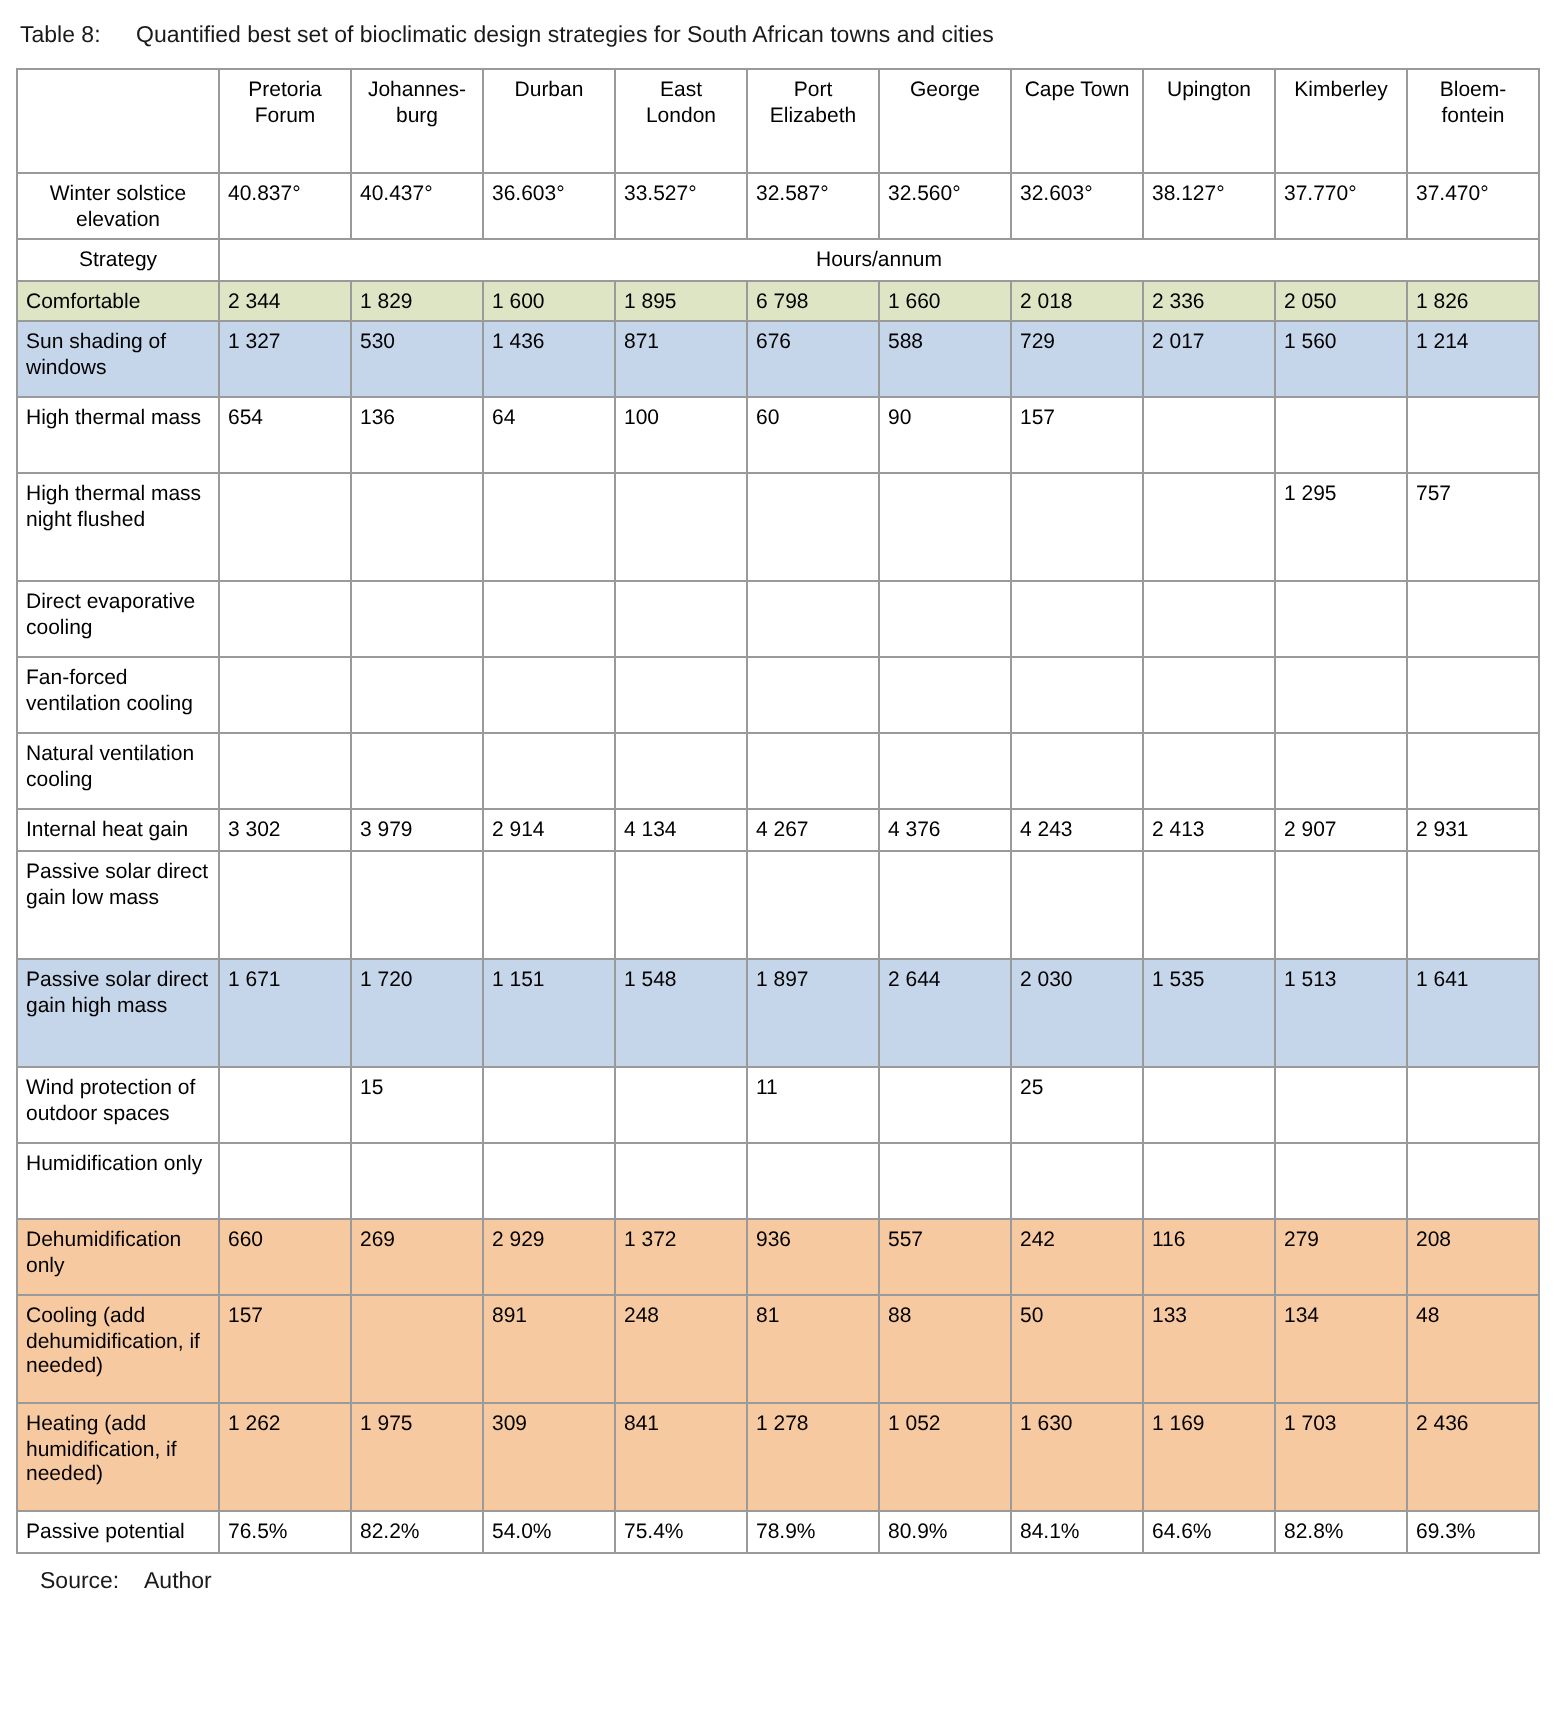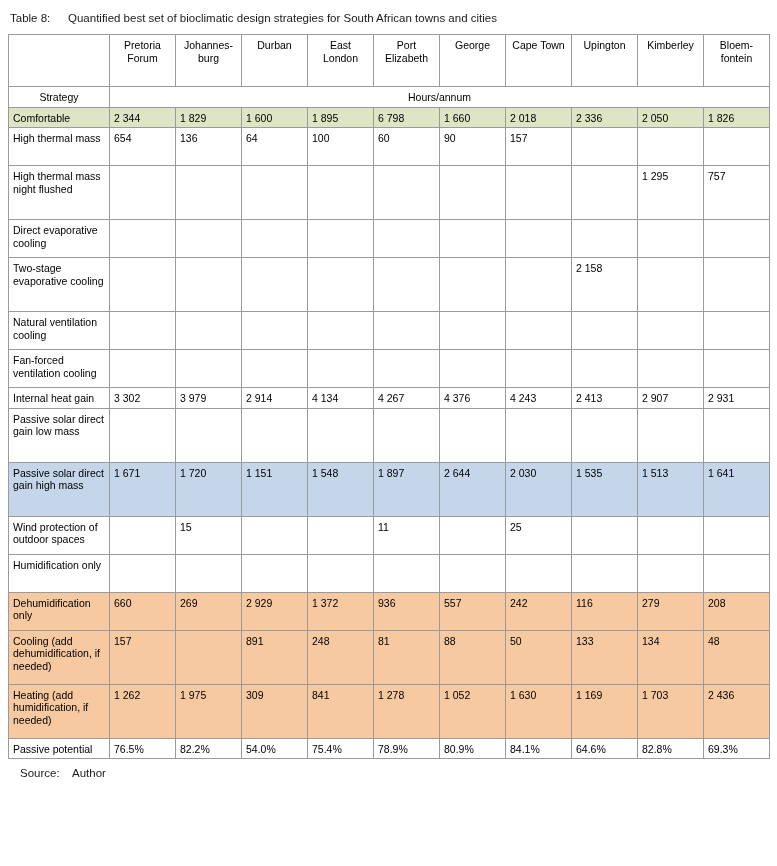--- a/index.html
+++ b/index.html
@@ -128,40 +128,66 @@
         <th class="city-head">Durban</th>
         <th class="city-head">East London</th>
         <th class="city-head">Port Elizabeth</th>
         <th class="city-head">George</th>
         <th class="city-head">Cape Town</th>
         <th class="city-head">Upington</th>
         <th class="city-head">Kimberley</th>
         <th class="city-head">Bloem-fontein</th>
       </tr>
       <tr>
+        <td class="rowhead-grey">Winter solstice elevation</td>
+        <td class="val-grey">40.837°</td>
+        <td class="val-grey">40.437°</td>
+        <td class="val-grey">36.603°</td>
+        <td class="val-grey">33.527°</td>
+        <td class="val-grey">32.587°</td>
+        <td class="val-grey">32.560°</td>
+        <td class="val-grey">32.603°</td>
+        <td class="val-grey">38.127°</td>
+        <td class="val-grey">37.770°</td>
+        <td class="val-grey">37.470°</td>
+      </tr>
+      <tr>
         <td class="rowhead-grey">Strategy</td>
         <td class="hours-span" colspan="10">Hours/annum</td>
       </tr>
     </thead>
     <tbody>
 
       <tr class="r-normal">
         <td class="label bg-green">Comfortable</td>
         <td class="bg-green">2 344</td>
         <td class="bg-green">1 829</td>
         <td class="bg-green">1 600</td>
         <td class="bg-green">1 895</td>
         <td class="bg-green">6 798</td>
         <td class="bg-green">1 660</td>
         <td class="bg-green">2 018</td>
         <td class="bg-green">2 336</td>
         <td class="bg-green">2 050</td>
         <td class="bg-green">1 826</td>
       </tr>
 
+      <tr class="r-tall">
+        <td class="label bg-blue">Sun shading of windows</td>
+        <td class="bg-blue">1 327</td>
+        <td class="bg-blue">530</td>
+        <td class="bg-blue">1 436</td>
+        <td class="bg-blue">871</td>
+        <td class="bg-blue">676</td>
+        <td class="bg-blue">588</td>
+        <td class="bg-blue">729</td>
+        <td class="bg-blue">2 017</td>
+        <td class="bg-blue">1 560</td>
+        <td class="bg-blue">1 214</td>
+      </tr>
 
       <tr class="r-tall">
         <td class="label bg-white">High thermal mass</td>
         <td class="bg-white">654</td>
         <td class="bg-white">136</td>
         <td class="bg-white">64</td>
         <td class="bg-white">100</td>
         <td class="bg-white">60</td>
         <td class="bg-white">90</td>
         <td class="bg-white">157</td>
@@ -191,50 +217,37 @@
         <td class="bg-white"></td>
         <td class="bg-white"></td>
         <td class="bg-white"></td>
         <td class="bg-white"></td>
         <td class="bg-white"></td>
         <td class="bg-white"></td>
         <td class="bg-white"></td>
         <td class="bg-white"></td>
       </tr>
 
-      <tr class="r-xtall">
-        <td class="label bg-white">Two-stage evaporative cooling</td>
-        <td class="bg-white"></td>
-        <td class="bg-white"></td>
-        <td class="bg-white"></td>
-        <td class="bg-white"></td>
-        <td class="bg-white"></td>
-        <td class="bg-white"></td>
-        <td class="bg-white"></td>
-        <td class="bg-white">2 158</td>
+
+      <tr class="r-tall">
+        <td class="label bg-white">Fan-forced ventilation cooling</td>
+        <td class="bg-white"></td>
+        <td class="bg-white"></td>
+        <td class="bg-white"></td>
+        <td class="bg-white"></td>
+        <td class="bg-white"></td>
+        <td class="bg-white"></td>
+        <td class="bg-white"></td>
+        <td class="bg-white"></td>
         <td class="bg-white"></td>
         <td class="bg-white"></td>
       </tr>
 
       <tr class="r-tall">
         <td class="label bg-white">Natural ventilation cooling</td>
-        <td class="bg-white"></td>
-        <td class="bg-white"></td>
-        <td class="bg-white"></td>
-        <td class="bg-white"></td>
-        <td class="bg-white"></td>
-        <td class="bg-white"></td>
-        <td class="bg-white"></td>
-        <td class="bg-white"></td>
-        <td class="bg-white"></td>
-        <td class="bg-white"></td>
-      </tr>
-
-      <tr class="r-tall">
-        <td class="label bg-white">Fan-forced ventilation cooling</td>
         <td class="bg-white"></td>
         <td class="bg-white"></td>
         <td class="bg-white"></td>
         <td class="bg-white"></td>
         <td class="bg-white"></td>
         <td class="bg-white"></td>
         <td class="bg-white"></td>
         <td class="bg-white"></td>
         <td class="bg-white"></td>
         <td class="bg-white"></td>

